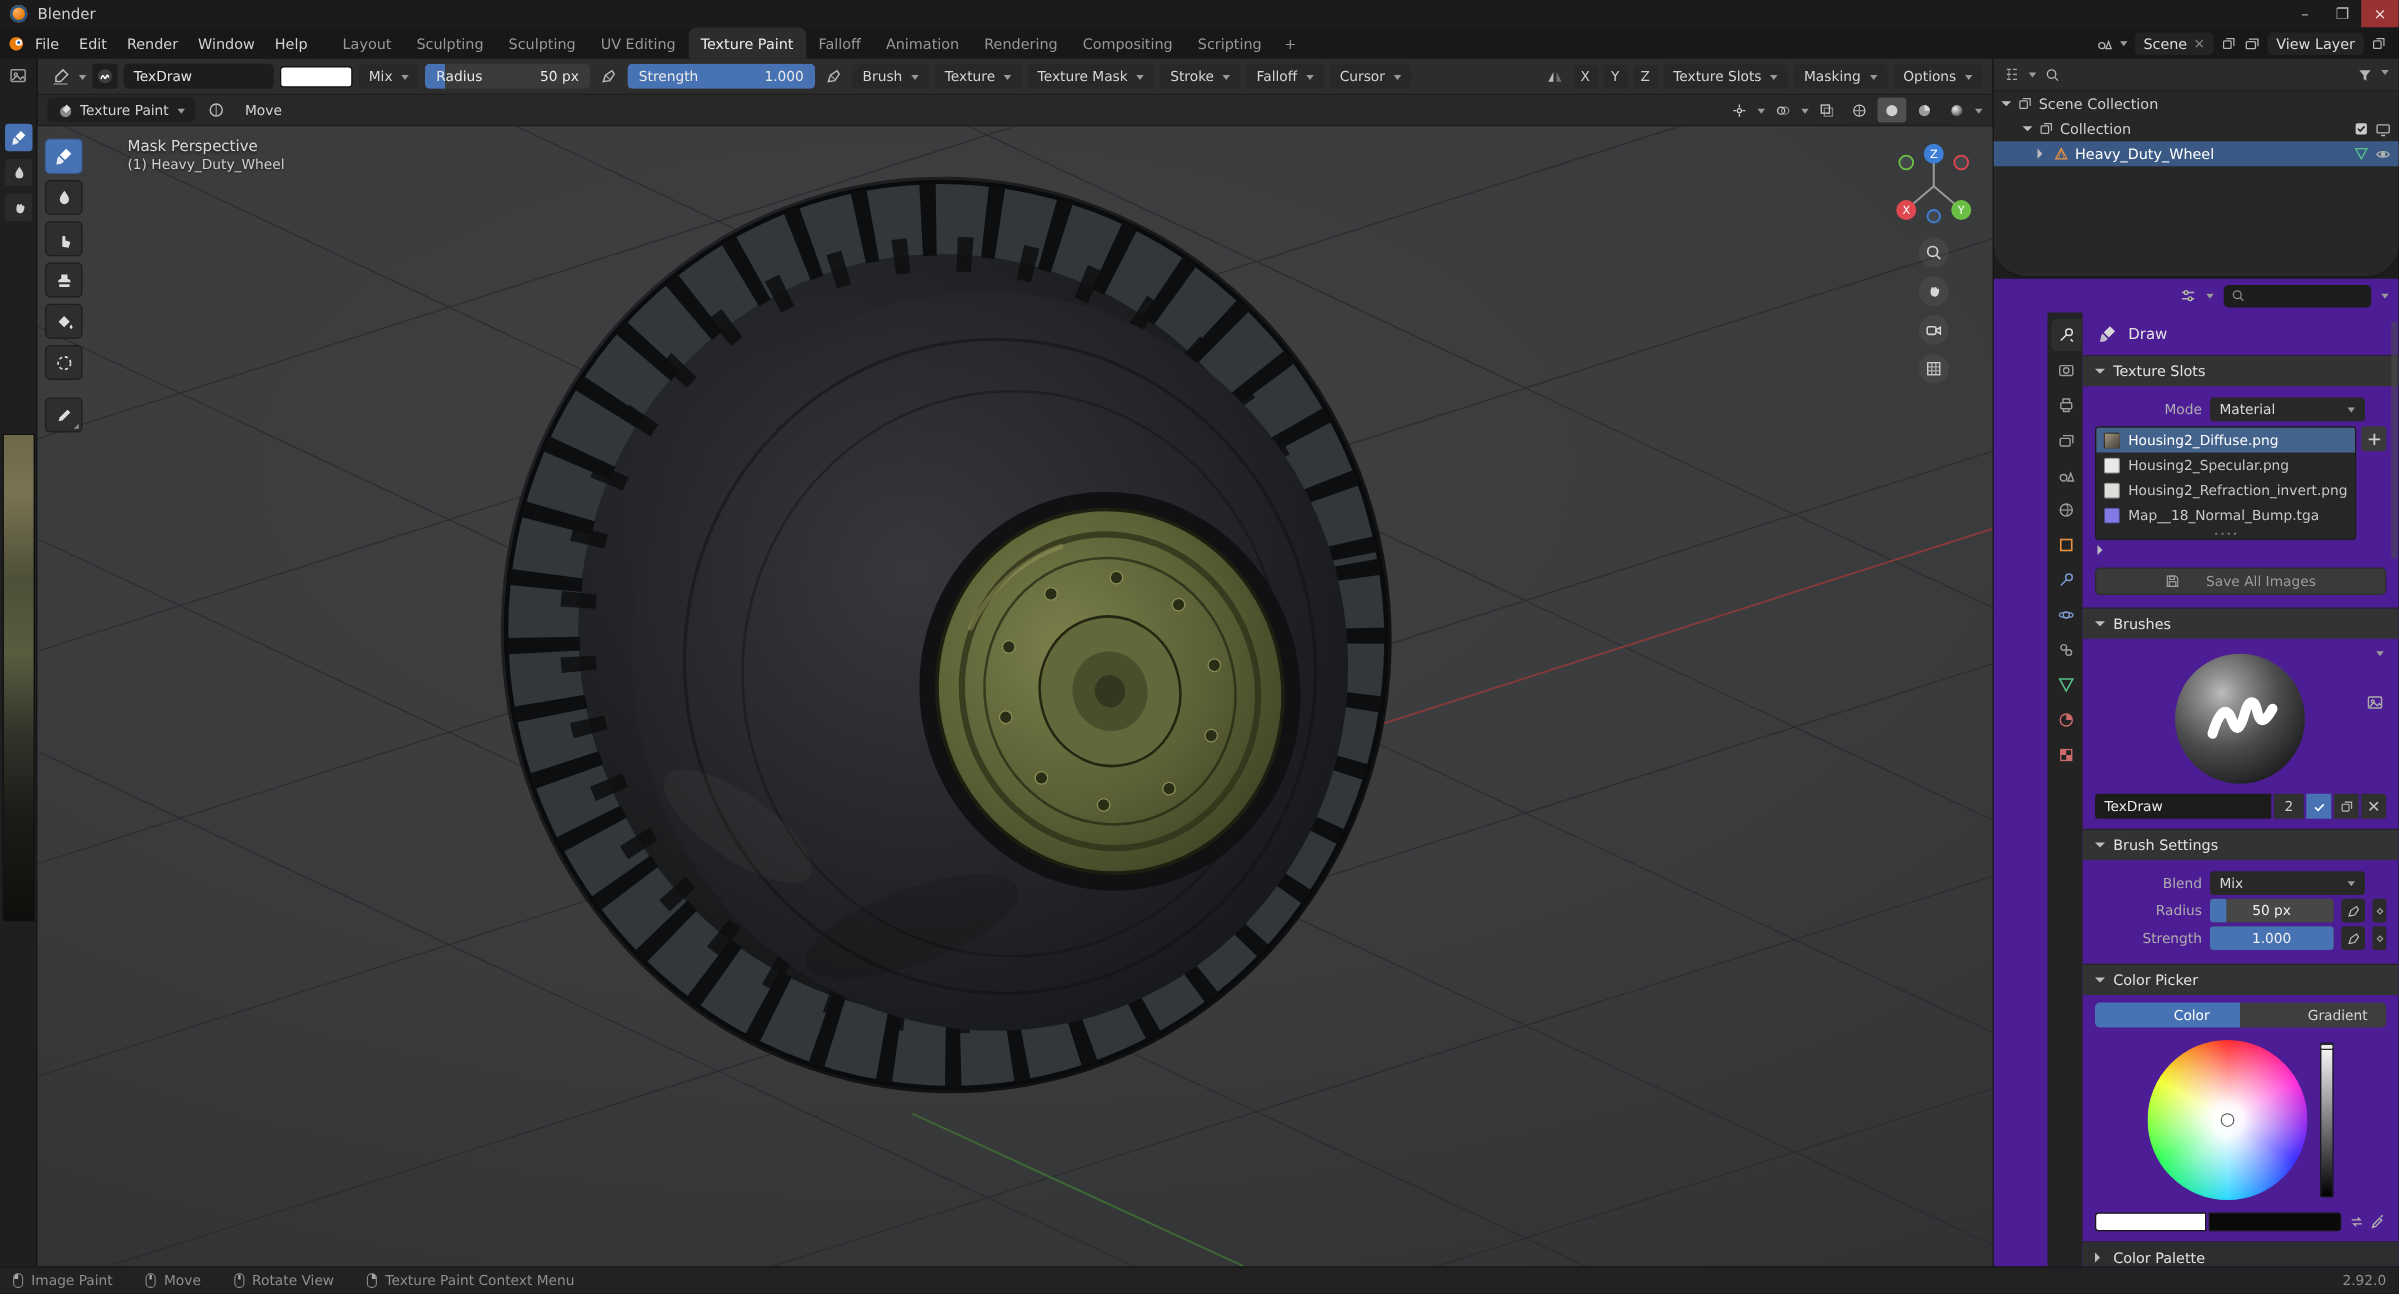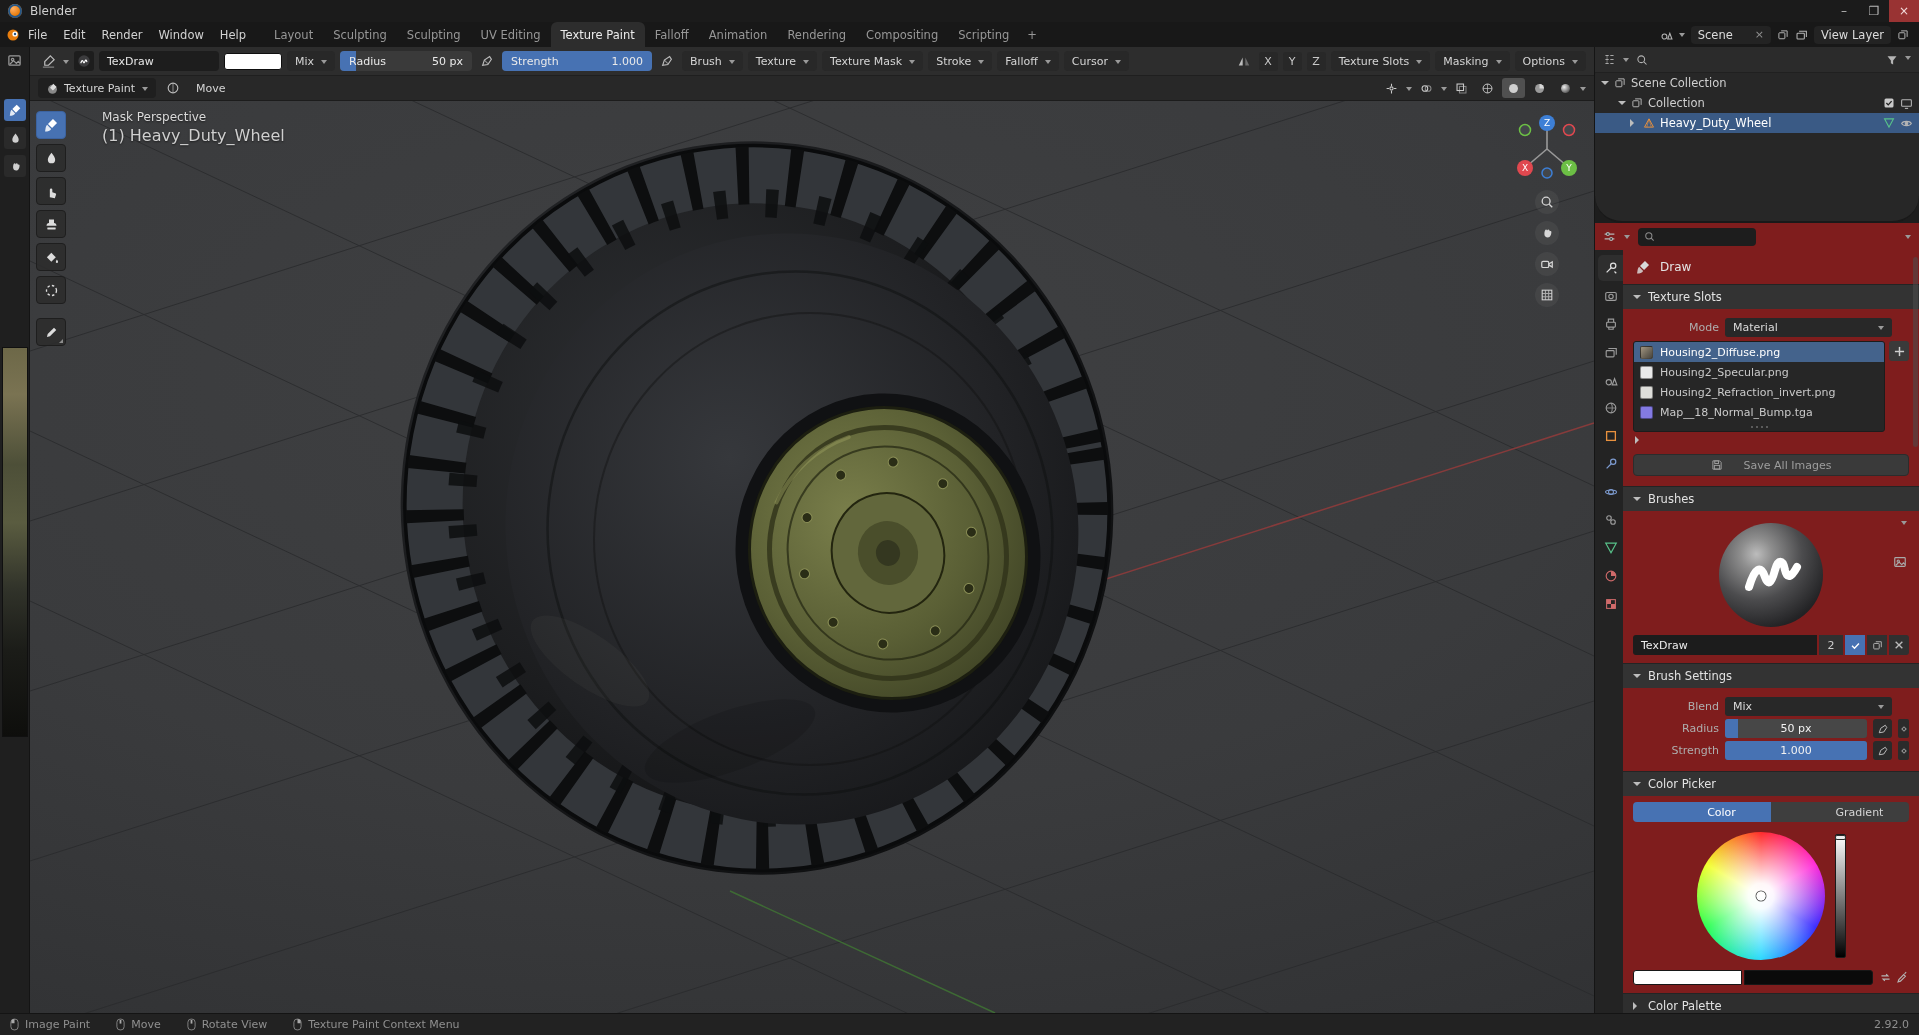--- a/index.html
+++ b/index.html
@@ -23,21 +23,21 @@
   
   .topbar { height:25px; background:#181818; display:flex; align-items:center;
     padding:0 6px; font-size:11.5px; flex:none; }
   .menu-item { padding:3px 8px; border-radius:3px; color:#d2d2d2; }
   .ws-tabs { display:flex; margin-left:10px; height:100%; }
   .ws-tab { padding:0 10px; display:flex; align-items:center; color:#979797;
     border-radius:6px 6px 0 0; }
   .ws-tab.active { background:#2d2d2d; color:#ececec; }
   .ws-add { padding:0 8px; display:flex; align-items:center; color:#979797; }
   .topbar-right { margin-left:auto; display:flex; align-items:center; gap:6px; padding-right:4px; }
-  .tfield { display:flex; align-items:center; gap:22px; background:#232323; border-radius:4px;
+  .tfield { display:flex; align-items:center; gap:5px; background:#232323; border-radius:4px;
     padding:2px 7px; color:#dcdcdc; }
   .tfield .x { color:#8f8f8f; font-size:11px; }
   .ticon { color:#b5b5b5; display:flex; }
 
   
   .main { flex:1; display:flex; min-height:0; }
 
   
   .leftstrip { width:30px; flex:none; background:#1f1f1f; border-right:1px solid #141414;
     position:relative; }
@@ -92,21 +92,21 @@
   .scene { position:absolute; inset:0; }
   .vp-tools { position:absolute; left:6px; top:10px; display:flex; flex-direction:column; gap:5px; }
   .tool-btn { width:30px; height:28px; background:#2c2c2cdd; border:1px solid #1e1e1e;
     border-radius:4px; display:flex; align-items:center; justify-content:center; color:#dcdcdc; }
   .tool-btn.active { background:#4772b3; border-color:#3c63a0; color:#fff; }
   .tool-btn.annotate { margin-top:9px; position:relative; }
   .tool-btn.annotate::after { content:""; position:absolute; right:2px; bottom:2px;
     border-left:4px solid transparent; border-bottom:4px solid #8d8d8d; }
   .vp-text { position:absolute; left:72px; top:8px; color:#dadada; font-size:12px;
     line-height:1.35; text-shadow:0 1px 2px rgba(0,0,0,.55); }
-  .vp-text .sub { font-size:16px; color:#cfcfcf; }
+  .vp-text .sub { font-size:11px; color:#cfcfcf; }
   .gizmo-cluster { position:absolute; right:10px; top:8px; display:flex; flex-direction:column;
     align-items:center; gap:7px; }
   .nav-btn { width:24px; height:24px; border-radius:50%; display:flex; align-items:center;
     justify-content:center; color:#d6d6d6; background:rgba(255,255,255,0.05); }
 
   
   .right-col { width:325px; flex:none; display:flex; flex-direction:column; border-left:1px solid #151515; }
 
   .outliner { height:176px; flex:none; background:#272727; border-bottom:2px solid #191919;
     font-size:11.5px;border-radius:27px; }
@@ -115,21 +115,21 @@
   .oh-right { margin-left:auto; display:flex; gap:7px; }
   .orow { height:20px; display:flex; align-items:center; gap:5px; padding:0 6px; color:#cfcfcf; }
   .orow.selected { background:#3a5a85; color:#fff; }
   .oind1 { width:12px; flex:none; } .oind2 { width:24px; flex:none; }
   .orow-right { margin-left:auto; display:flex; gap:5px; color:#b5b5b5; }
   .car { width:0; height:0; border:4px solid transparent; flex:none; }
   .car.open { border-top-color:#bdbdbd; transform:translateY(2px); }
   .car.closed { border-left-color:#bdbdbd; }
 
   
-  .props { flex:1; display:flex; flex-direction:column; background:#7f1d1d; min-height:0; position:relative; }
+  .props { flex:1; display:flex; flex-direction:column; background:#4c1d95; min-height:0; position:relative;align-items:flex-end; }
   .pheader { height:27px; flex:none; display:flex; align-items:center; gap:8px; padding:0 8px; }
   .psearch { width:118px; height:18px; background:#1d1d1d; border-radius:4px; display:flex;
     align-items:center; gap:5px; padding:0 6px; color:#8d8d8d; }
   .pbody { flex:1; display:flex; min-height:0; }
   .ptabs { width:28px; flex:none; background:#232323; display:flex; flex-direction:column;
     align-items:stretch; padding-top:4px; }
   .ptab { height:26px; display:flex; align-items:center; justify-content:center; color:#9c9c9c;
     border-radius:5px 0 0 5px; margin:1px 0 1px 3px; }
   .ptab.active { background:#2e2e2e; color:#e0e0e0; }
   .pcontent { flex:1; min-width:0; display:flex; flex-direction:column; overflow:hidden; }

